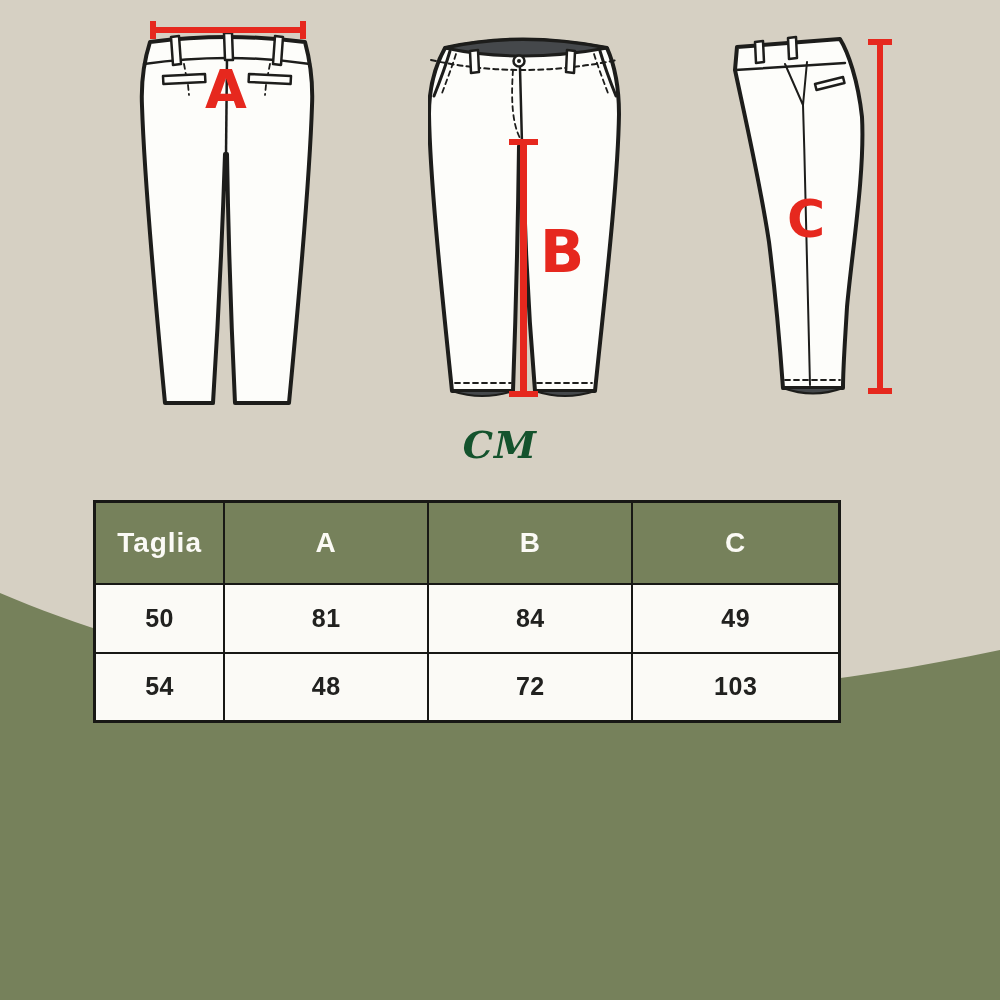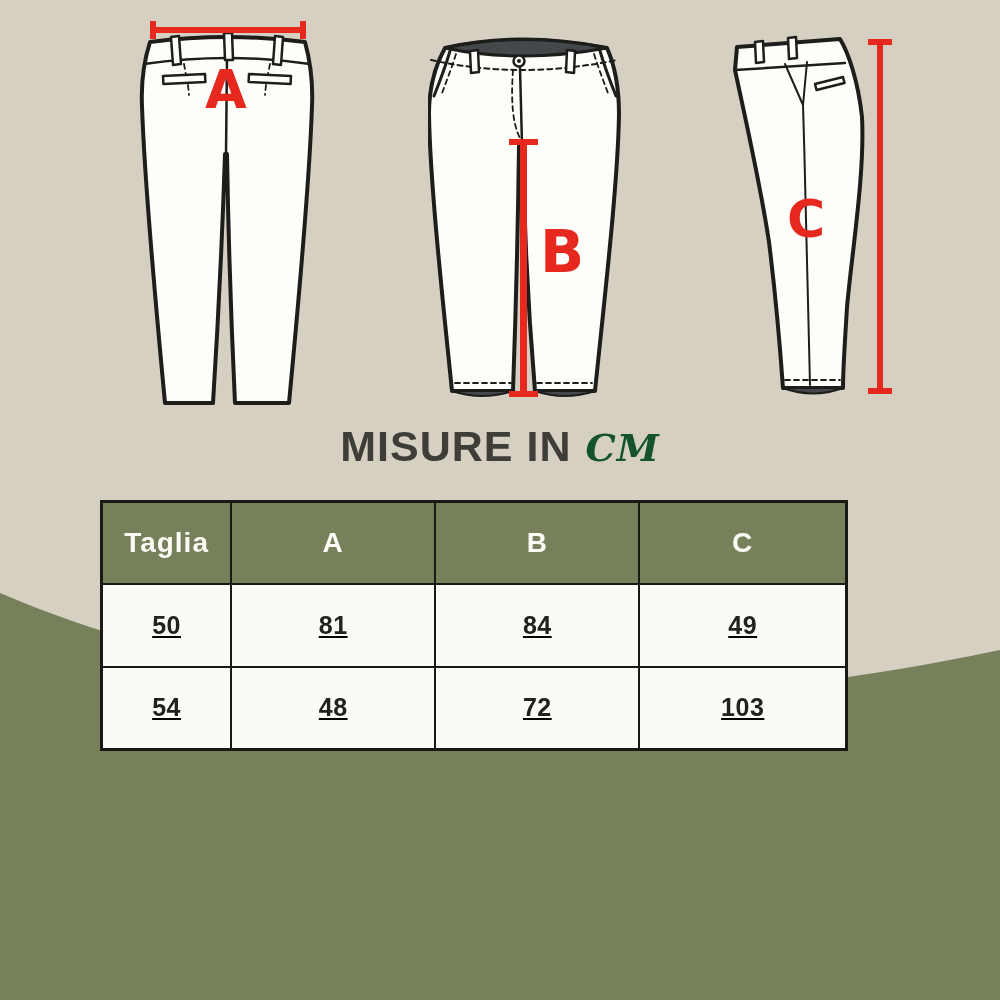--- a/index.html
+++ b/index.html
@@ -25,37 +25,37 @@
     font-weight:bold;font-size:43px;letter-spacing:1px;
     color:#3e3d38;
   }
   .title-unit{
     font-family:"DejaVu Serif",serif;
     font-style:italic;font-weight:bold;font-size:38px;
     color:#14532d;letter-spacing:1px;
   }
 
   table.size-table{
-    position:absolute;left:100px;top:500px;
+    position:absolute;left:93px;top:500px;
     width:748px;height:220px;
     border-collapse:collapse;table-layout:fixed;
     background:transparent;
   }
   table.size-table col.c-taglia{width:17.4%;}
   table.size-table col.c-a{width:27.4%;}
   table.size-table col.c-b{width:27.4%;}
   table.size-table col.c-c{width:27.8%;}
   .size-table th,.size-table td{
     border:2.5px solid #181815;
     text-align:center;vertical-align:middle;
     padding:0;
   }
   .size-table{border:3px solid #181815;}
   .size-table thead tr{height:82px;}
-  .size-table tbody tr{height:83px;text-decoration:underline;}
+  .size-table tbody tr{height:69px;}
   .size-table th{
     background:#76815b;color:#fbfaf5;
     font-size:28px;font-weight:bold;letter-spacing:1px;
   }
   .size-table td{
     background:#fbfaf6;color:#21211f;
     font-size:25px;font-weight:bold;letter-spacing:0.5px;
   }
 
   .red-letter{
@@ -134,21 +134,20 @@
       <path fill="#45484b" stroke-width="2" d="M57,366 Q87,377 117,366 Z"></path>
     </g>
     <g stroke="#e6281e" stroke-linecap="butt">
       <path stroke-width="6" d="M154,20 L154,369"></path>
       <path stroke-width="6" d="M142,20 L166,20 M142,369 L166,369"></path>
     </g>
     <text class="red-letter" x="80" y="215" font-size="52" text-anchor="middle">C</text>
   </svg>
 
   <div class="title-row">
-    <span class="title-main">MISURE IN</span>
     <span class="title-unit">CM</span>
   </div>
 
   <table class="size-table">
     <colgroup>
       <col class="c-taglia">
         <col class="c-a">
         <col class="c-b">
         <col class="c-c">
     </colgroup>

